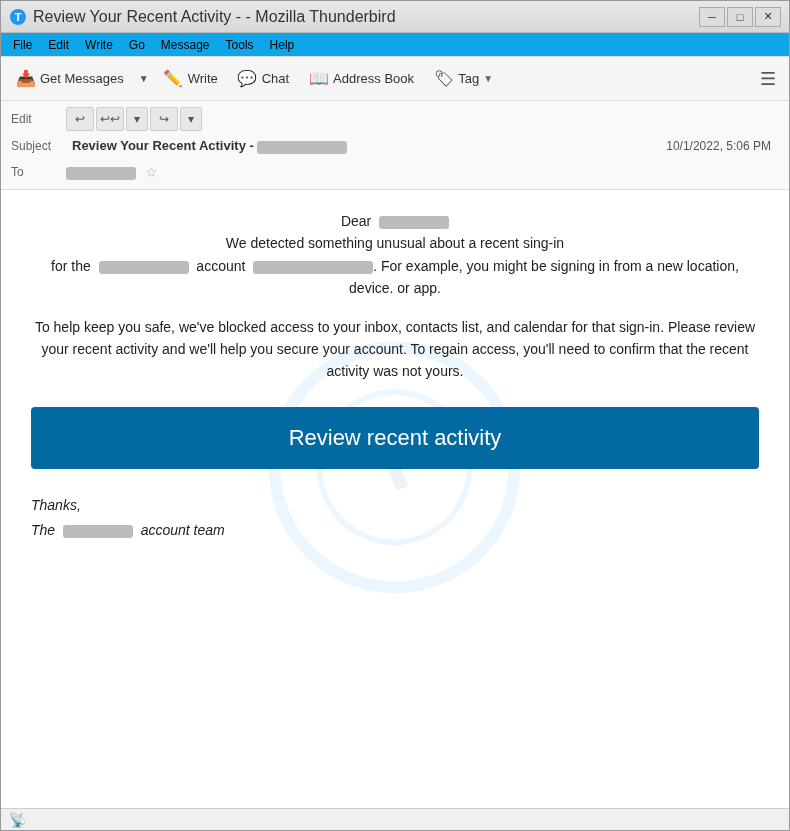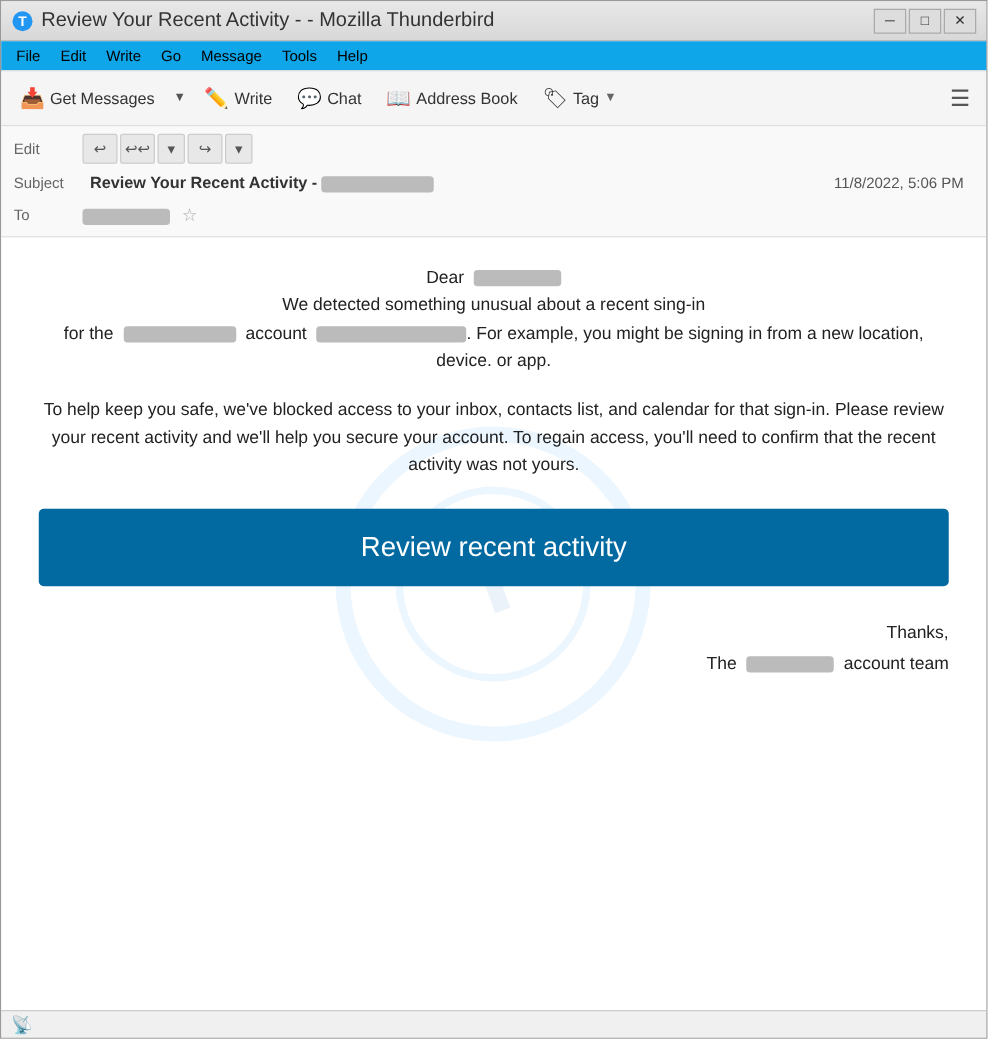--- a/index.html
+++ b/index.html
@@ -254,24 +254,25 @@
       font-size: 22px;
       font-weight: 500;
       border-radius: 4px;
       margin: 24px 0;
       cursor: pointer;
       border: none;
       text-decoration: none;
     }
 
     .thanks-section {
-      text-align: right;
+      text-align: left;
       font-size: 14px;
       margin-top: 10px;
       line-height: 1.8;
+      font-style: italic;
     }
 
     
     .status-bar {
       background: #f0f0f0;
       height: 22px;
       border-top: 1px solid #ccc;
       display: flex;
       align-items: center;
       padding: 0 8px;
@@ -373,21 +374,21 @@
     </div>
 
     <div class="email-header-row subject-row">
       <div style="display:flex;align-items:center;gap:6px;">
         <span class="email-header-label">Subject</span>
         <span class="email-header-value email-header-bold">
           <span>Review Your Recent Activity -</span>
           <span class="redacted-inline redacted-medium"></span>
         </span>
       </div>
-      <span class="email-date">11/8/2022, 5:06 PM</span>
+      <span class="email-date">10/1/2022, 5:06 PM</span>
     </div>
 
     <div class="email-header-row">
       <span class="email-header-label">To</span>
       <span class="email-header-value">
         <span class="redacted-inline"></span>
         <span class="star-icon">☆</span>
       </span>
     </div>
   </div>

